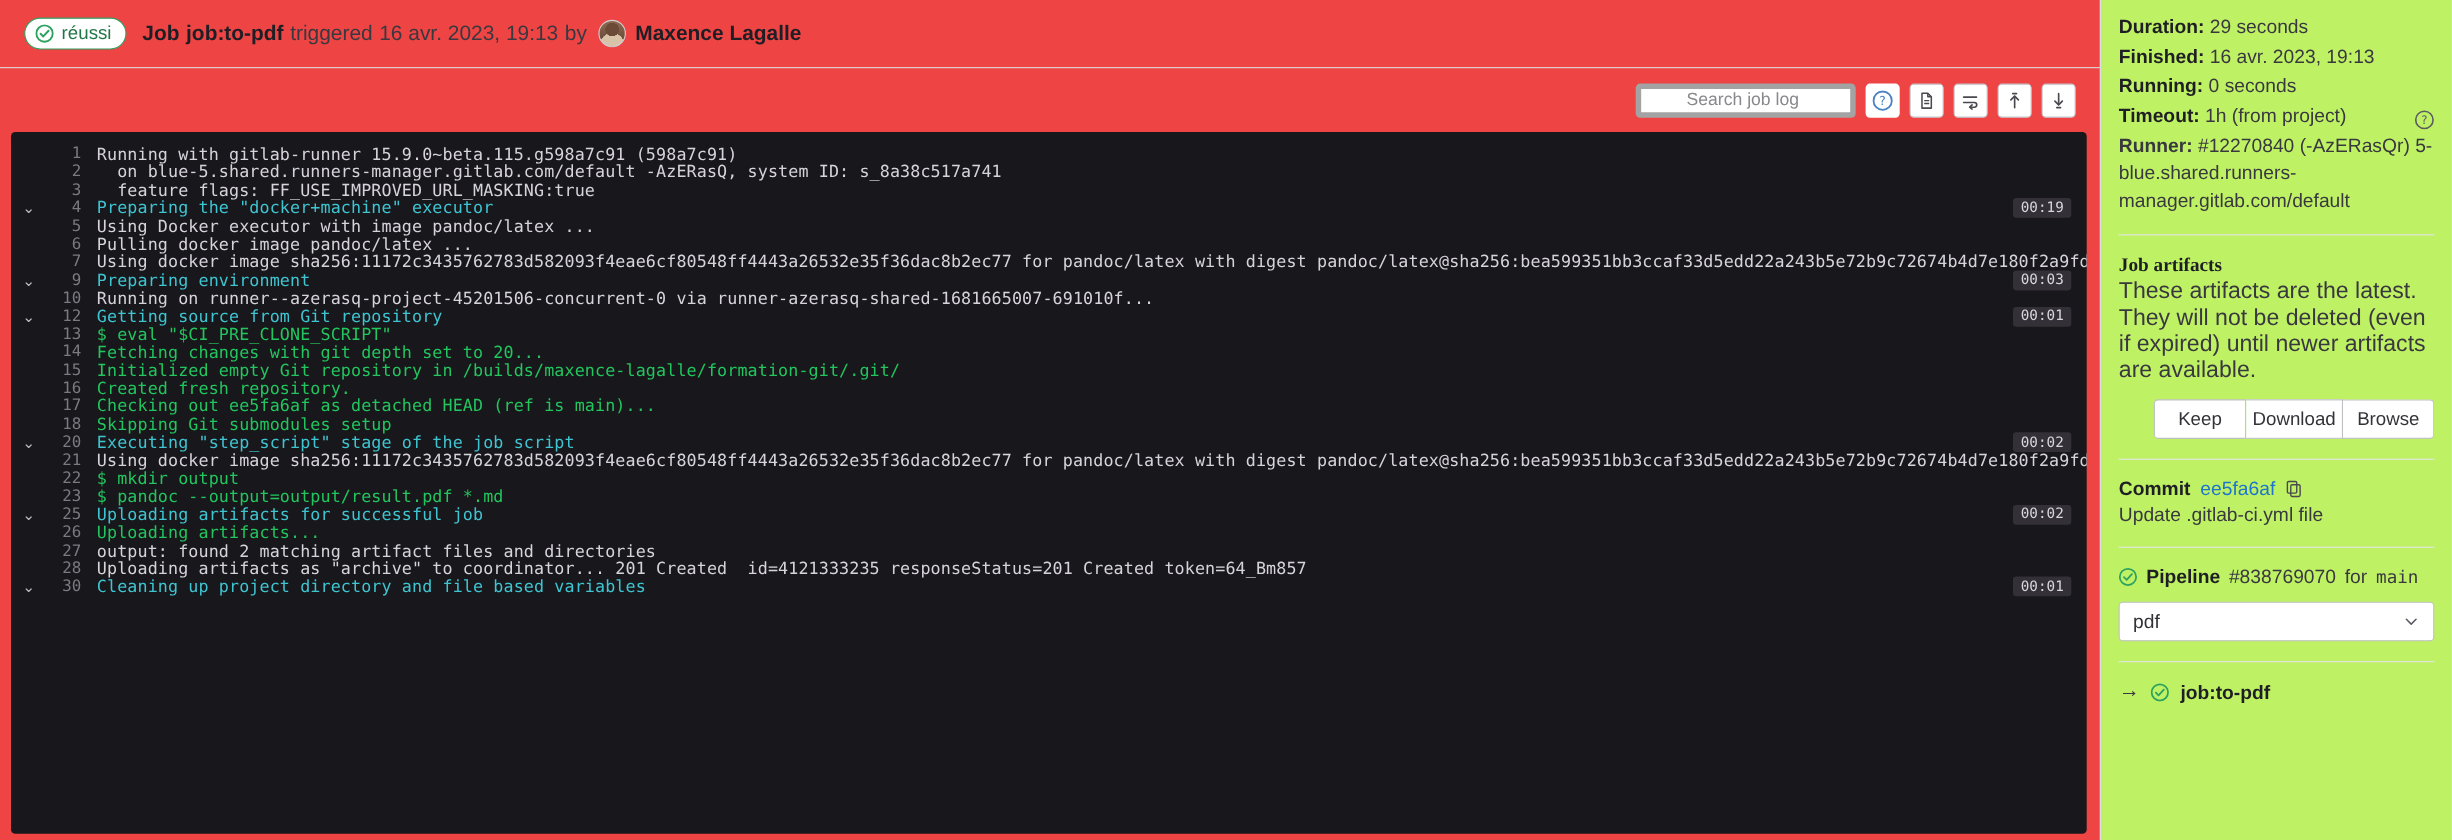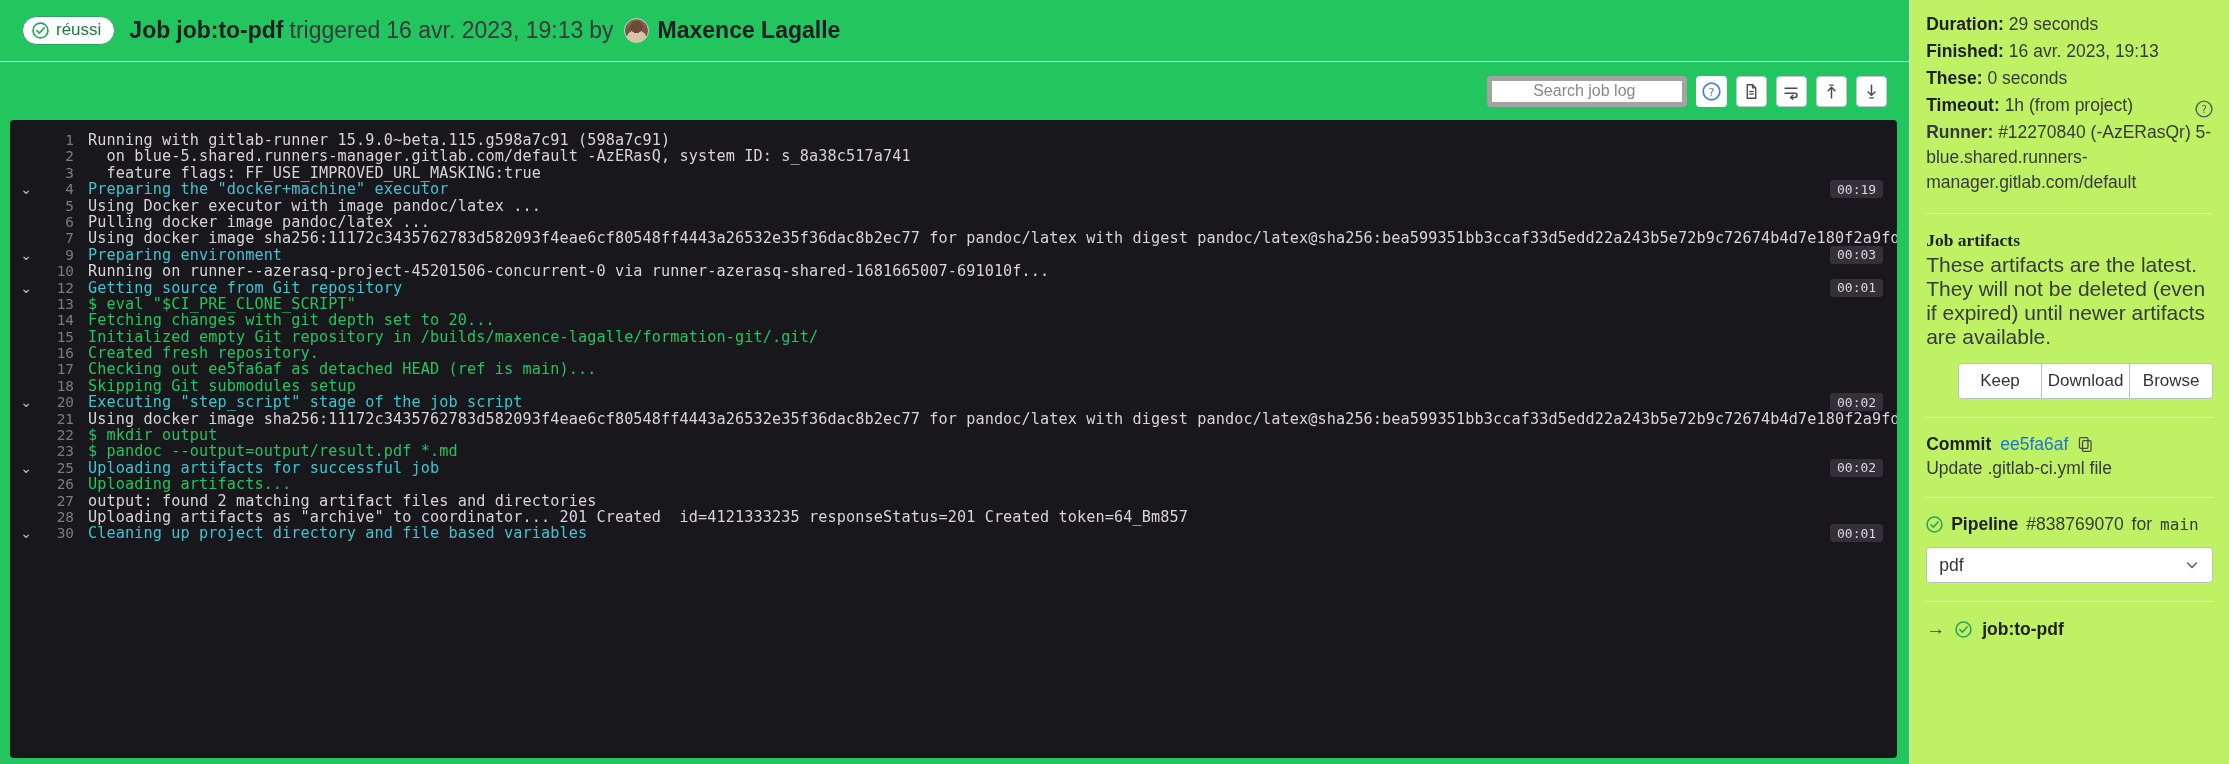--- a/index.html
+++ b/index.html
@@ -8,34 +8,34 @@
     width:2229px; height:764px;
     background:#fff;
     font-family:"Liberation Sans", sans-serif;
     font-size:19px;
     color:#333238;
     overflow:hidden;
   }
   .page { display:flex; width:2229px; height:764px; }
 
   
-  .main { width:1937px; height:764px; position:relative; background:#22c55e; }
+  .main { width:1937px; height:764px; position:relative; background:#ef4444; }
 
   .topbar {
     height:62px; display:flex; align-items:center; gap:14px;
     padding:0 22px; border-bottom:1px solid #dcdcde;
   }
   .badge-success {
     display:inline-flex; align-items:center; gap:7px;
     border:1px solid #2da160; color:#217645;
     border-radius:999px; padding:3px 13px 3px 9px;
     font-size:17px; line-height:1.2; background:#fff; font-weight:400;
   }
   .badge-success .ci { width:17px; height:17px; flex:0 0 17px; }
-  .trigger-line { font-size:23px; color:#3a383f; display:flex; align-items:center; gap:0;justify-content:space-between; }
+  .trigger-line { font-size:19px; color:#3a383f; display:flex; align-items:center; gap:0;justify-content:space-between; }
   .trigger-line b { font-weight:700; color:#1f1e24; }
   .trigger-line .sp { width:6px; display:inline-block; }
   .avatar {
     width:25px; height:25px; border-radius:50%;
     margin:0 9px 0 10px; flex:0 0 25px;
     background:
       radial-gradient(circle at 50% 34%, #6b4a38 0 32%, rgba(0,0,0,0) 33%),
       radial-gradient(circle at 50% 96%, #d8c3a8 0 44%, rgba(0,0,0,0) 45%),
       linear-gradient(#8d6a4f, #5c4434);
     border:1px solid #cfcfd4;
@@ -256,21 +256,21 @@
 
     <div class="kv">
       <b>Duration:</b>
       <span>29 seconds</span>
     </div>
     <div class="kv">
       <b>Finished:</b>
       <span>16 avr. 2023, 19:13</span>
     </div>
     <div class="kv">
-      <b>These:</b>
+      <b>Running:</b>
       <span>0 seconds</span>
     </div>
     <div class="kv with-help">
       <span>
         <b>Timeout:</b>
         <span>1h (from project)</span>
       </span>
       <span class="helpicon">
         <svg viewBox="0 0 16 16" width="18" height="18">
           <circle cx="8" cy="8" r="7" fill="none" stroke="#5c5b62" stroke-width="1.3"></circle>

